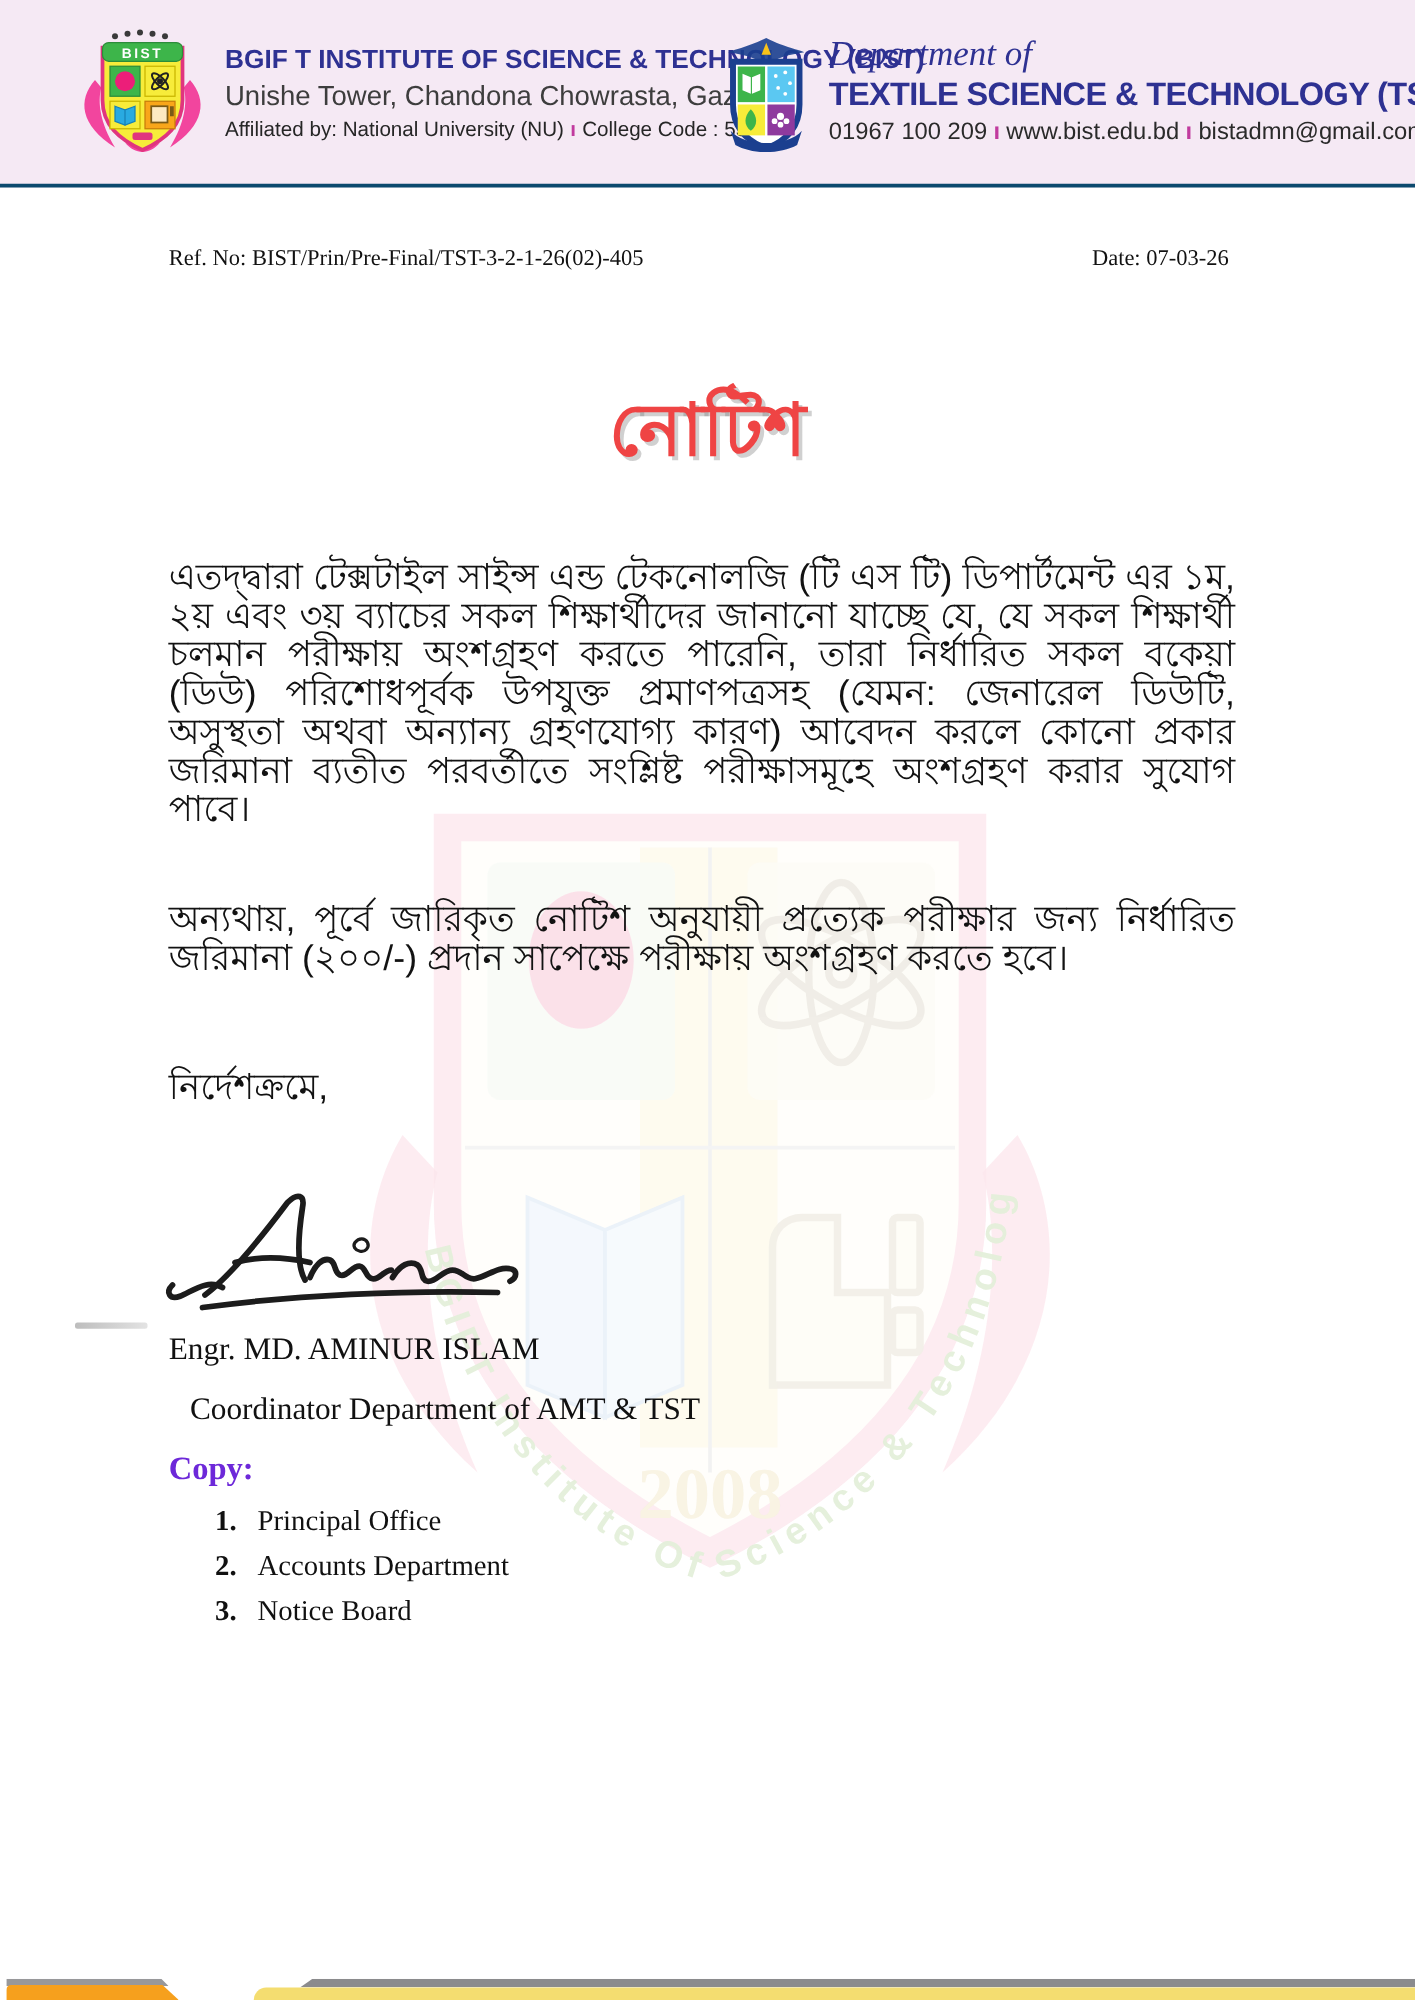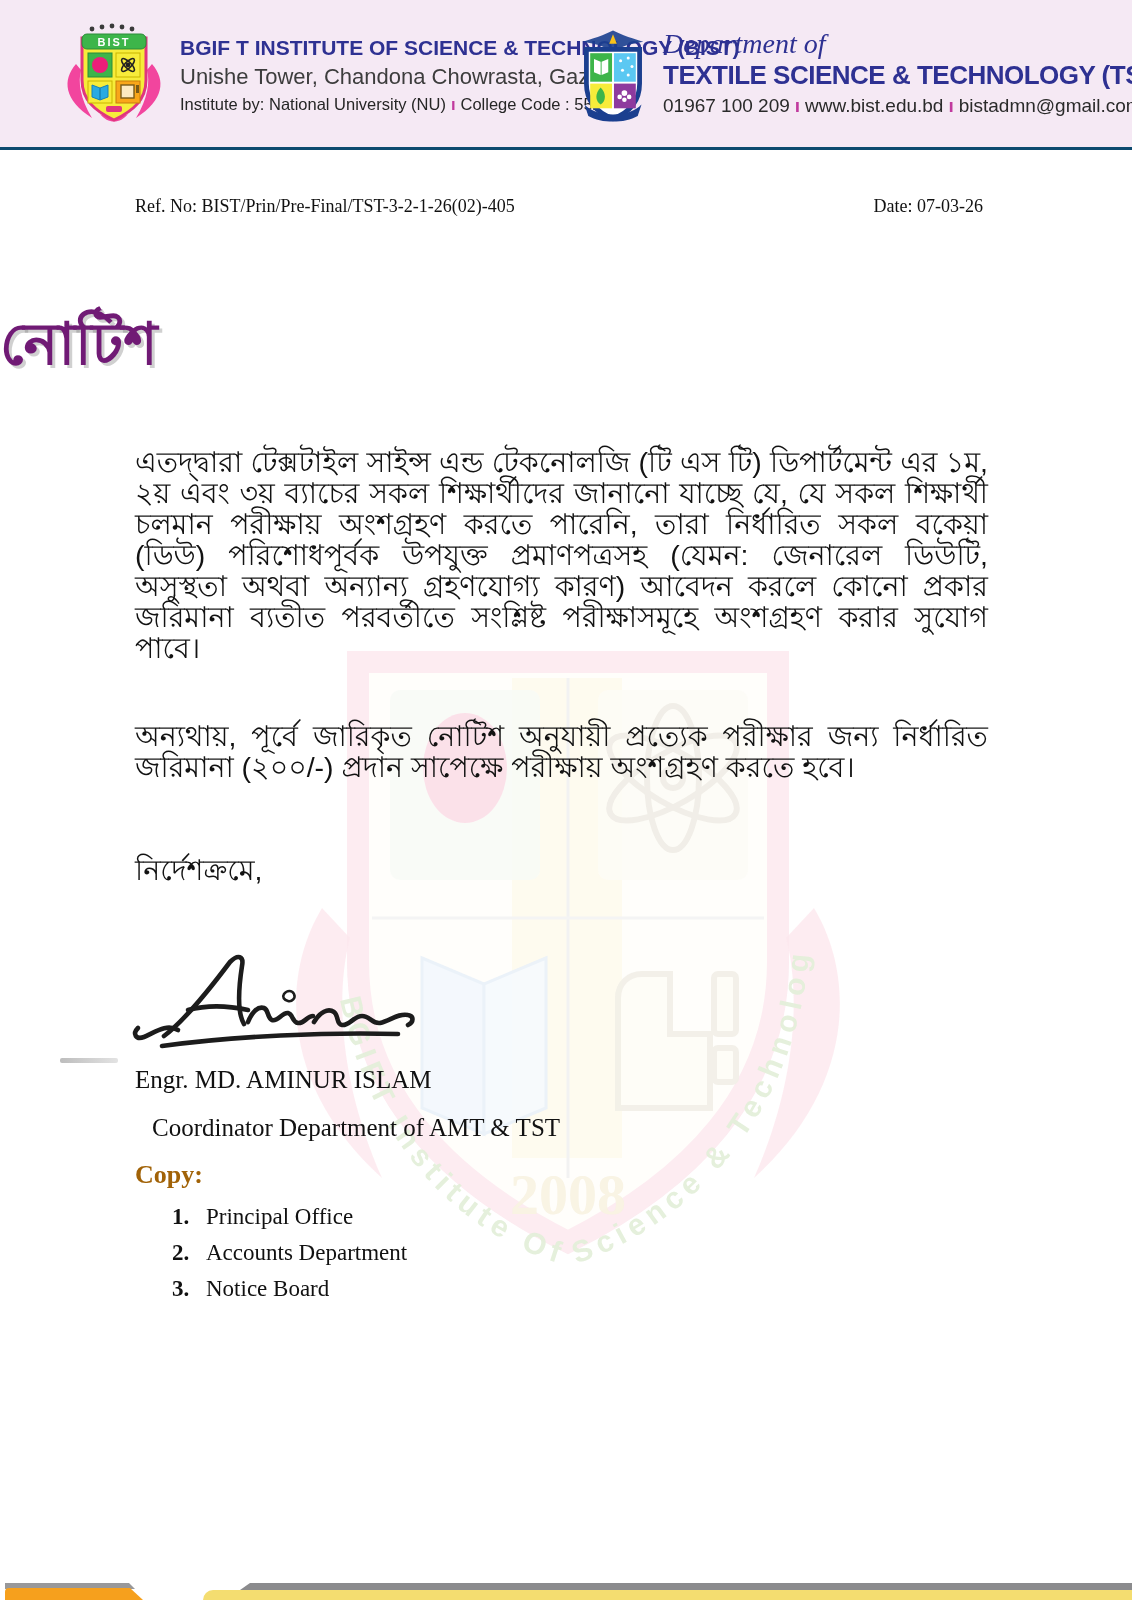--- a/index.html
+++ b/index.html
@@ -22,39 +22,39 @@
   .dept-of   { font-family:"Liberation Serif", serif; font-style:italic; font-size:28px; color:#2e3192; }
   .dept-name { font-size:26px; font-weight:bold; color:#2e3192; white-space:nowrap; letter-spacing:-0.5px; }
   .dept-contact { font-size:19px; color:#2a2a2a; margin-top:4px; white-space:nowrap; }
   .sep { color:#c13a9e; font-weight:bold; padding:0 5px; }
   
   .meta-row { position:absolute; left:135px; top:196px; width:852px;
     font-family:"Liberation Serif", serif; font-size:18px; color:#111; }
   .meta-date { position:absolute; right:4px; top:0; }
   
   .notice-title {
-    position:absolute; left:0; top:300px; width:1132px; text-align:left;
-    font-size:58px; font-weight:bold; color:#701a75;
+    position:absolute; left:0; top:300px; width:1132px; text-align:center;
+    font-size:58px; font-weight:bold; color:#ef4444;
     text-shadow:3px 3px 0 rgba(120,120,120,0.35);
   }
   
   .bn { color:#121212; font-size:28.5px; line-height:31px; text-align:justify; }
   .para1   { position:absolute; left:135px; top:447px; width:853px; }
   .para2   { position:abssolute; }
   .para2   { position:absolute; left:135px; top:721px; width:853px; }
   .closing { position:absolute; left:135px; top:855px; width:400px; text-align:left; }
   
   .watermark { position:absolute; left:262px; top:618px; width:612px; height:664px; opacity:0.55; pointer-events:none; }
   
   .sig-svg { position:absolute; left:126px; top:948px; }
   .smudge { position:absolute; left:60px; top:1058px; width:58px; height:5px;
     background:linear-gradient(90deg,#bdbdbd,#e3e3e3); border-radius:2px; }
   .sig-name  { position:absolute; left:135px; top:1066px; font-family:"Liberation Serif", serif; font-size:25px; color:#111; }
   .sig-title { position:absolute; left:133px; top:1114px; font-family:"Liberation Serif", serif; font-size:25px; color:#111;margin-left:19px; }
-  .copy-label{ position:absolute; left:135px; top:1160px; font-family:"Liberation Serif", serif; font-size:26px; font-weight:bold; color:#a16207; }
+  .copy-label{ position:absolute; left:135px; top:1160px; font-family:"Liberation Serif", serif; font-size:26px; font-weight:bold; color:#6d28d9; }
   .copy-list { position:absolute; left:172px; top:1204px; font-family:"Liberation Serif", serif; font-size:23px; color:#111; }
   .copy-item { margin-bottom:10px; display:flex; }
   .copy-num  { font-weight:bold; width:34px; }
   
   .ft-gray-right { position:absolute; left:240px; top:1583px; width:892px; height:7px; background:#8b8b8d;
     clip-path:polygon(14px 100%, 0 100%, 10px 0, 100% 0, 100% 100%); }
   .ft-yellow-right { position:absolute; left:203px; top:1590px; width:929px; height:10px; background:#f4dd70;
     border-top-left-radius:10px; }
   .ft-gray-left { position:absolute; left:5px; top:1583px; width:130px; height:6px; background:#98989a;
     clip-path:polygon(0 0, calc(100% - 6px) 0, 100% 100%, 0 100%); }
@@ -144,21 +144,21 @@
         <path d="M30,63 l8,3 v12 l-8,-3 Z M46,63 l-8,3 v12 l8,-3 Z" fill="#29aae1" stroke="#1781b5" stroke-width="1"></path>
         <rect x="54" y="59" width="24" height="22" fill="#f9a61a" stroke="#c77d0a"></rect>
         <rect x="59" y="63" width="13" height="13" fill="#fde9c0" stroke="#7a5a17" stroke-width="1.4"></rect>
         <rect x="74" y="63" width="3" height="8" fill="#7a5a17"></rect>
         <rect x="44" y="84" width="16" height="6" rx="2" fill="#e0357f"></rect>
       </svg>
       <div>
         <div class="inst-name">BGIF T  INSTITUTE OF SCIENCE &amp; TECHNOLOGY (BIST)</div>
         <div class="inst-addr">Unishe Tower, Chandona Chowrasta, Gazipur</div>
         <div class="inst-affl">
-          <span>Institute by: National University (NU)</span><span class="sep">ı</span><span>College Code : 5526</span>
+          <span>Affiliated by: National University (NU)</span><span class="sep">ı</span><span>College Code : 5526</span>
         </div>
       </div>
     </div>
 
     <div class="lh-right">
 
       <svg width="76" height="96" viewBox="0 0 80 100">
         <path d="M40,2 C24,10 12,12 8,14 C20,16 32,18 40,26 C48,18 60,16 72,14 C68,12 56,10 40,2 Z" fill="#1b3f8f" opacity="0.9"></path>
         <path d="M40,6 l-4,10 h8 Z" fill="#f9c21a"></path>
         <path d="M12,22 h56 v36 c0,20 -12,31 -28,37 c-16,-6 -28,-17 -28,-37 Z" fill="#ffffff" stroke="#1b3f8f" stroke-width="5"></path>

